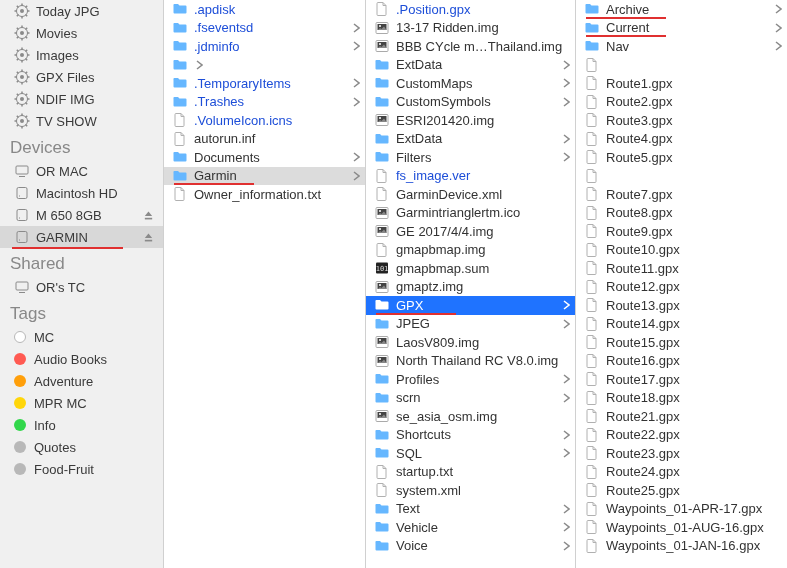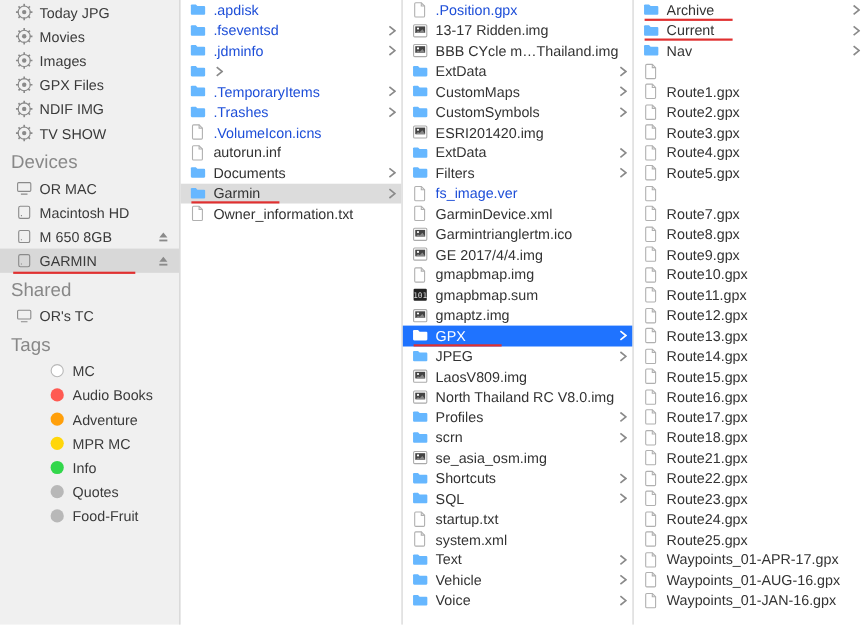--- a/index.html
+++ b/index.html
@@ -59,21 +59,20 @@
     width: 14px;
     display: flex;
     justify-content: center;
     color: #888;
   }
   .sidebar .tag-item {
     display: flex;
     align-items: center;
     padding: 2px 8px 2px 14px;
     height: 22px;
-    margin-left: 32px;
   }
   .sidebar .tag-dot {
     width: 12px; height: 12px; border-radius: 50%;
     margin-right: 8px; flex-shrink: 0;
   }
   .sidebar .tag-label { color: #3a3a3a; white-space: nowrap; overflow: hidden; text-overflow: ellipsis; }
   .underline-red-small {
     position: absolute; bottom: -1px; left: 12px; right: 40px; height: 2px; background: #e03030;
   }
   

